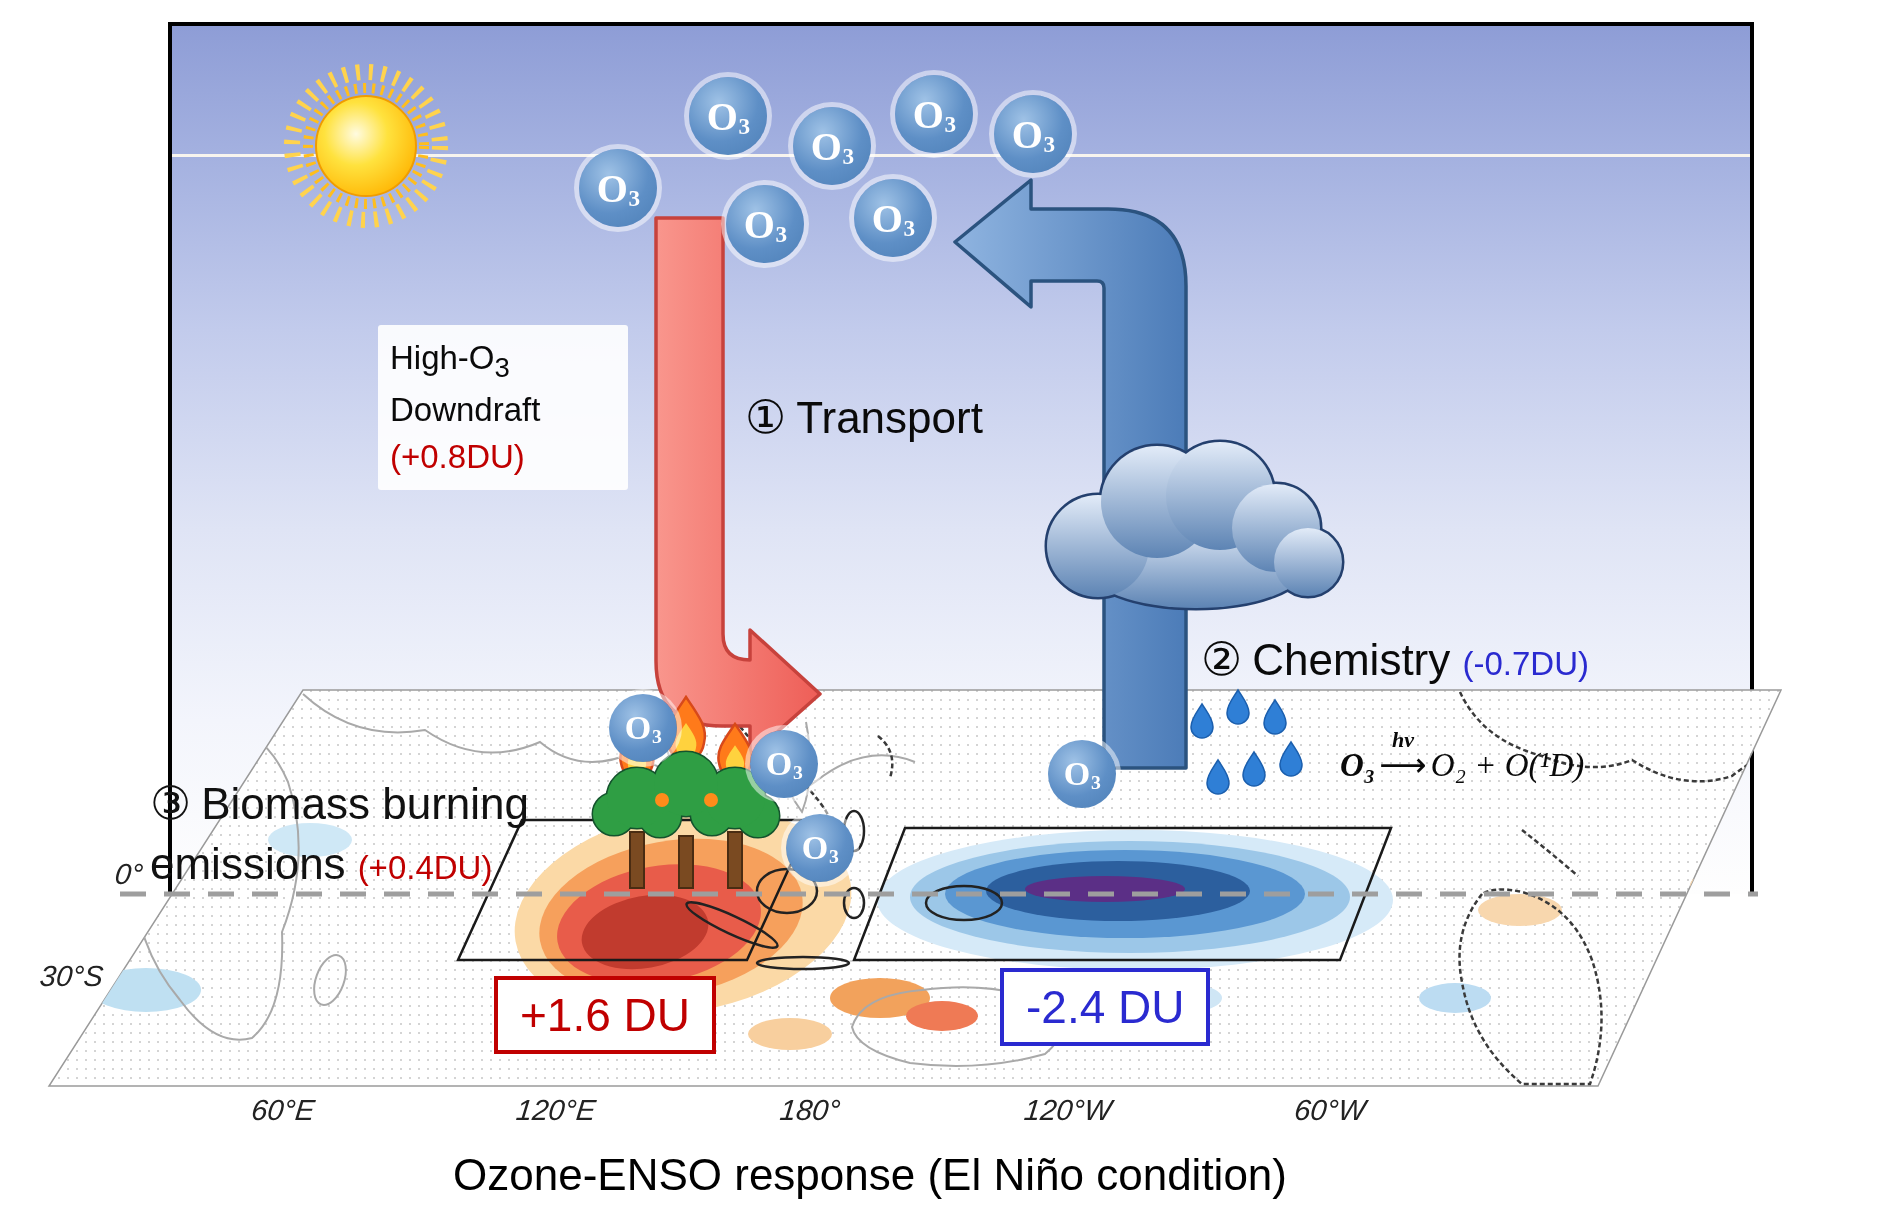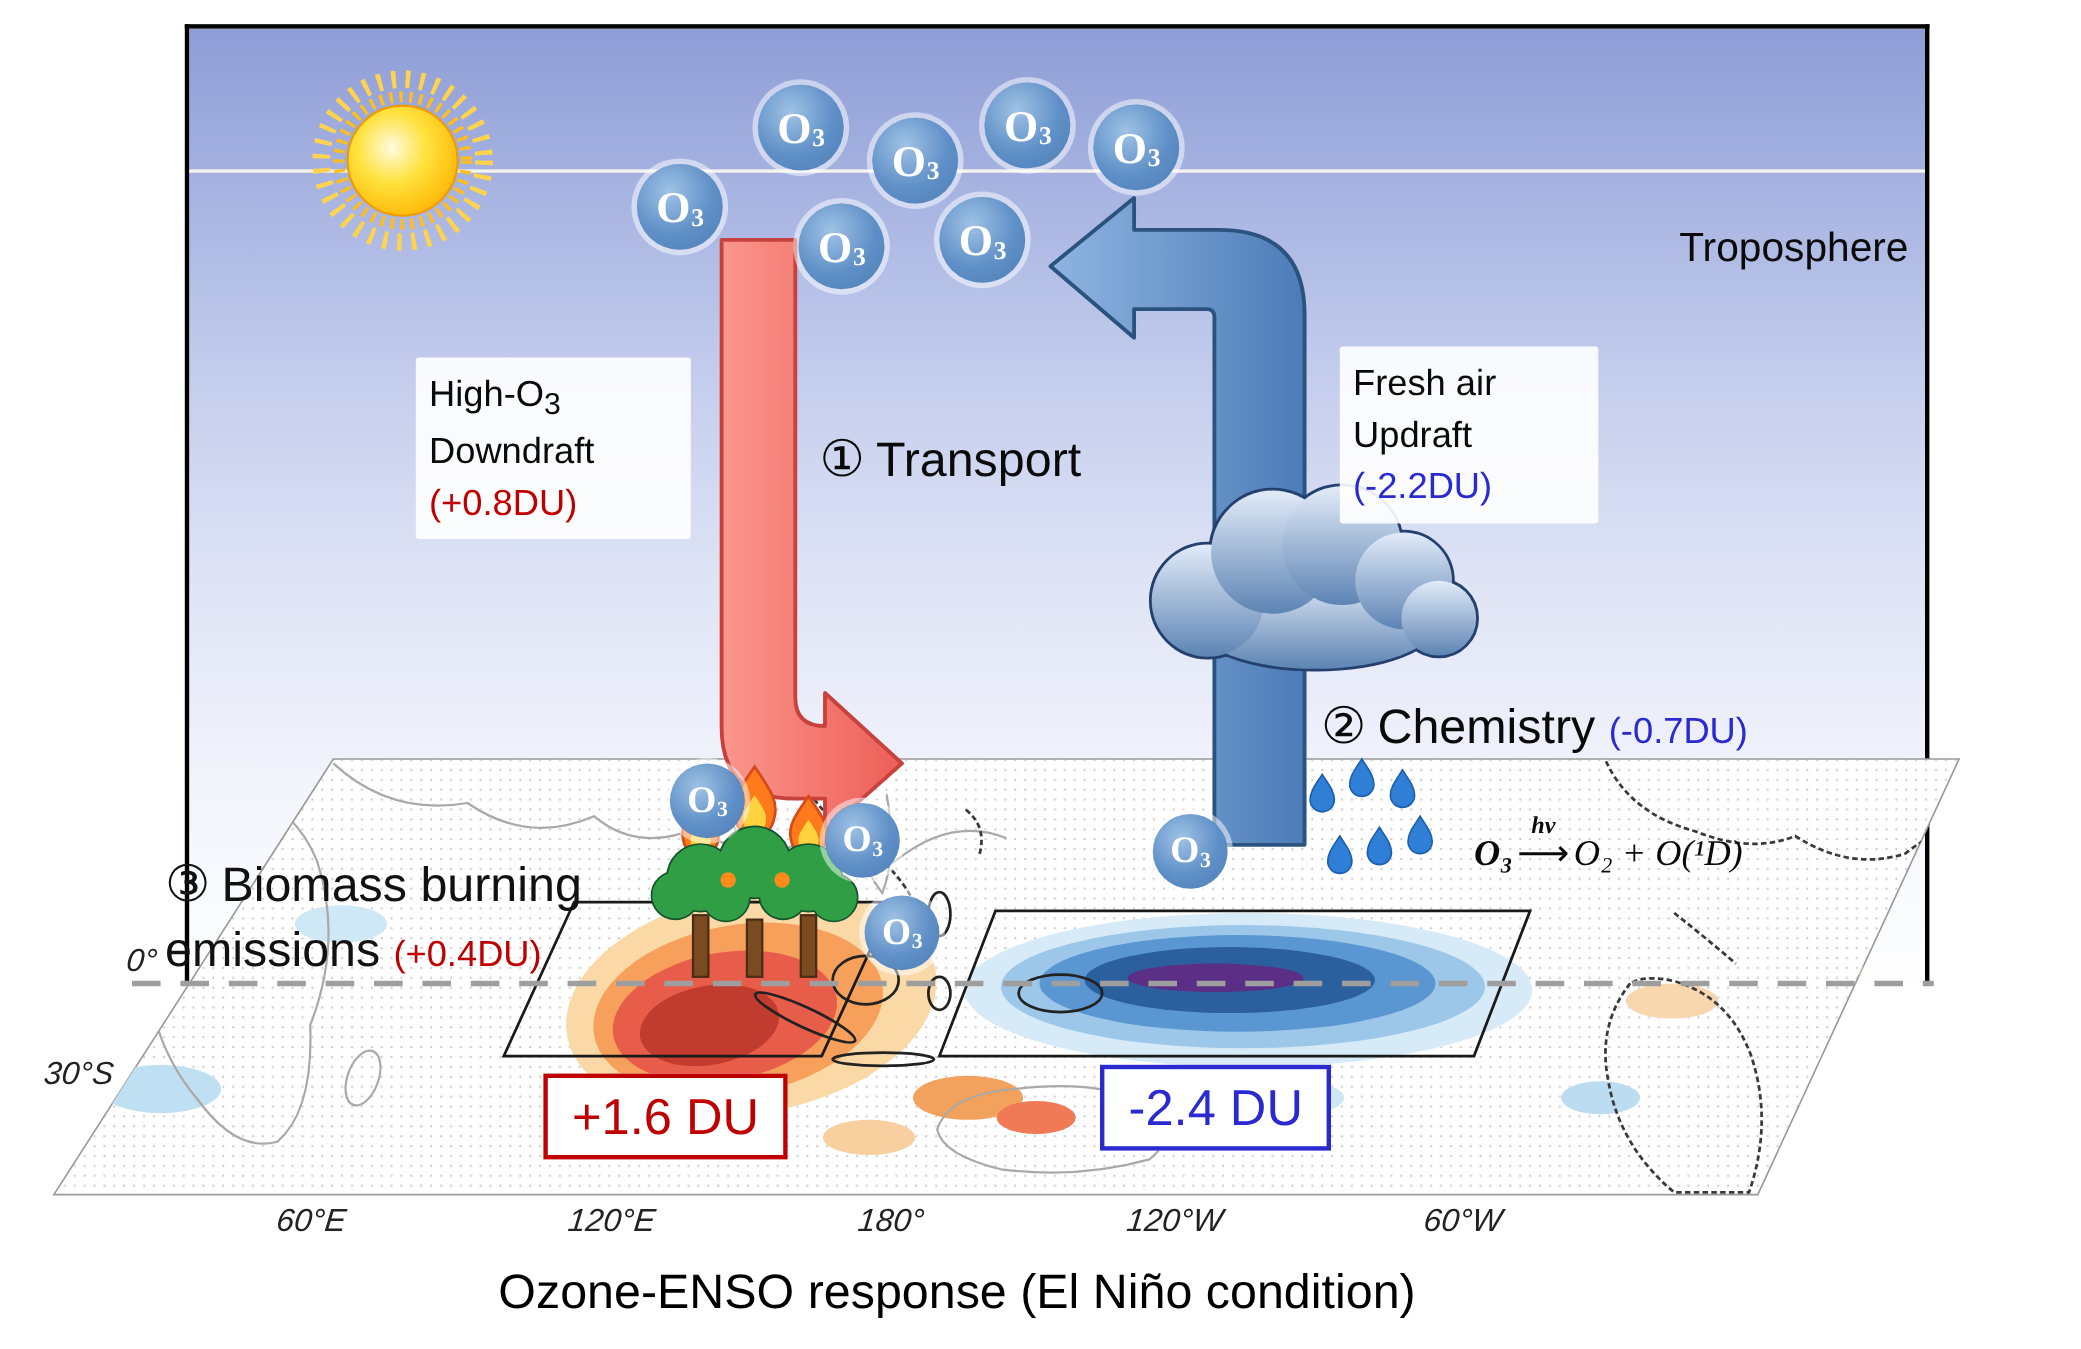--- a/index.html
+++ b/index.html
@@ -32,21 +32,21 @@
   .value-neg{color:var(--negative-accent,#2a2ad0)}
 
   .big-label{font-size:44px;color:#0a0a0a;white-space:nowrap}
   .circ-num{font-size:46px;font-weight:normal;margin-right:10px}
   .chem-value{font-size:33px}
 
   .equations{font-family:Liberation Serif, serif;font-style:italic;font-size:33px;color:#0a0a0a}
   .eq-line{white-space:nowrap}
   .eq-line+.eq-line{margin-top:26px}
   .eq-bold{font-weight:bold}
-  .arrow-stack{display:inline-block;position:relative;margin:10px 4px}
+  .arrow-stack{display:inline-block;position:relative;margin:0 4px}
   .arrow-top{position:absolute;left:50%;transform:translateX(-50%);top:-.82em;font-size:22px;font-weight:bold}
   .arrow-glyph{font-style:normal}
 
   .biomass{width:470px;text-align:left;line-height:1.35}
   .biomass .line1{font-size:44px}
   .biomass .line2{font-size:44px}
   .biomass .value{font-size:33px;margin-left:12px}
 
   .du-box{background:#fff;text-align:center;font-size:46px;padding:8px 22px;border:4px solid;white-space:nowrap}
   .du-pos{border-color:var(--positive-accent,#c00000);color:var(--positive-accent,#c00000)}
@@ -221,21 +221,20 @@
         <circle cx="712" cy="814" r="21"></circle>
         <circle cx="758" cy="816" r="21"></circle>
         <circle cx="735" cy="798" r="30"></circle>
         <circle cx="686" cy="784" r="32"></circle>
       </g>
       <circle cx="662" cy="800" r="7" fill="#ff8c1a"></circle>
       <circle cx="711" cy="800" r="7" fill="#ff8c1a"></circle>
     </g>
   </svg>
 
-  <div class="overlay layer-label" style="left:1435px;top:204px">Troposphere</div>
 
   <div class="overlay o3 big" style="left:689px;top:77px">
       <span>O</span>
       <sub>3</sub>
     </div>
   <div class="overlay o3 big" style="left:793px;top:107px">
       <span>O</span>
       <sub>3</sub>
     </div>
   <div class="overlay o3 big" style="left:895px;top:75px">
@@ -279,25 +278,20 @@
   <div class="overlay note-box" style="left:378px;top:325px;width:250px">
     <div><span>High-O</span><sub>3</sub></div>
     <div>Downdraft</div>
     <div class="value-pos">(+0.8DU)</div>
   </div>
 
   <div class="overlay big-label" style="left:745px;top:390px">
     <span class="circ-num">①</span><span>Transport</span>
   </div>
 
-  <div class="overlay note-box" style="left:1218px;top:315px;width:235px">
-    <div>Fresh air</div>
-    <div>Updraft</div>
-    <div class="value-neg">(-2.2DU)</div>
-  </div>
 
   <div class="overlay big-label" style="left:1201px;top:632px">
     <span class="circ-num">②</span><span>Chemistry</span>
     <span class="chem-value value-neg">(-0.7DU)</span>
   </div>
 
   <div class="overlay equations" style="left:1340px;top:745px;width:430px">
     <div class="eq-line">
       <span class="eq-bold">O₃</span><span class="arrow-stack"><span class="arrow-top">hν</span><span class="arrow-glyph">⟶</span></span><span>O₂ + O(¹D)</span>
     </div>

